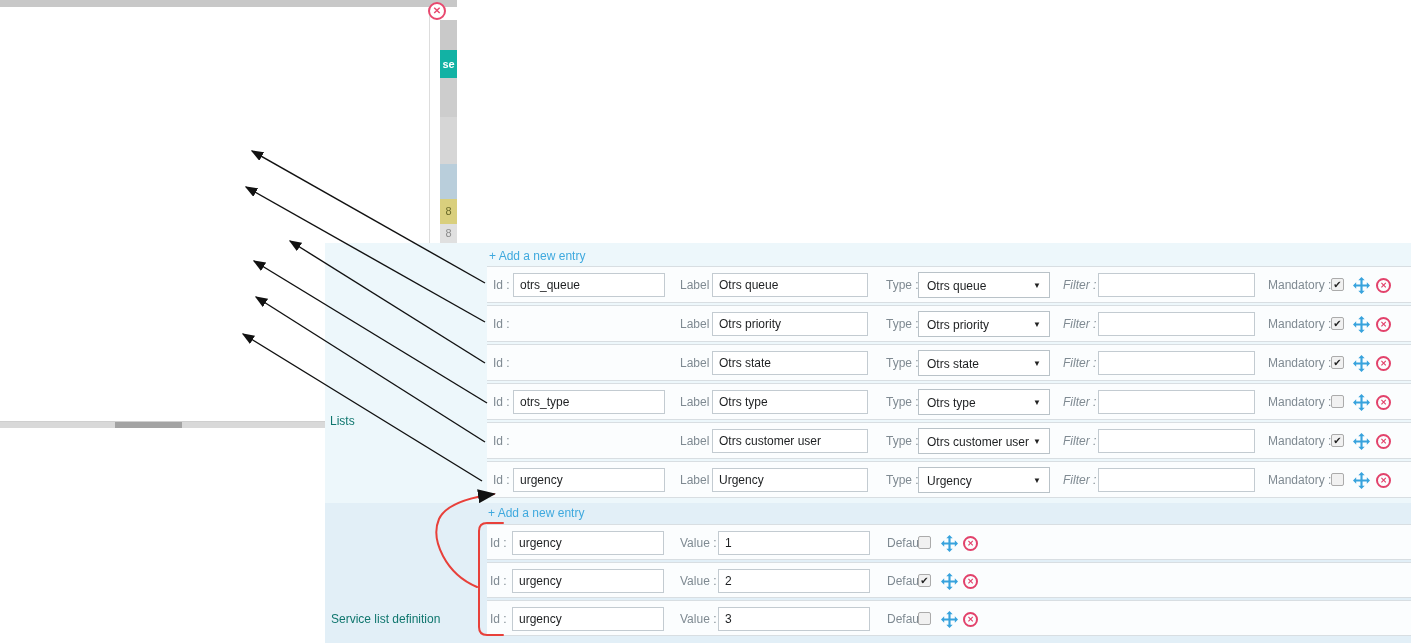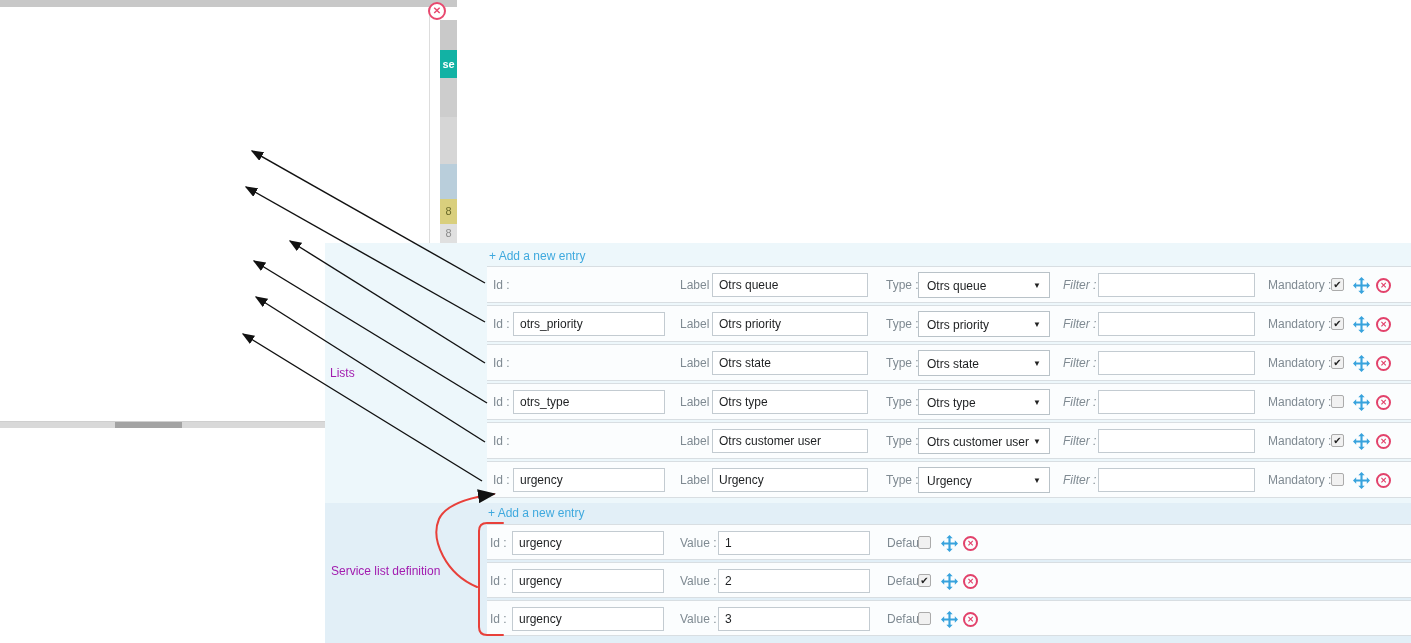--- a/index.html
+++ b/index.html
@@ -29,21 +29,21 @@
                font-weight:bold; text-align:center; line-height:14px; z-index:3; cursor:pointer; }
   #hscroll { left:0; top:422px; width:325px; height:6px; background:#d9d9d9; z-index:1; }
   #hscroll .thumb { position:absolute; left:115px; top:0; width:67px; height:6px; background:#a3a3a3; }
 
   
   .strip { left:440px; width:17px; z-index:1; font-size:11px; text-align:center; }
 
   
   #panel-lists  { left:325px; top:243px; width:1086px; height:260px; background:#edf7fb; z-index:2; }
   #panel-custom { left:325px; top:503px; width:1086px; height:140px; background:#e2eff7; z-index:2; }
-  .group-label { color:#a21caf; font-size:12px; z-index:2; }
+  .group-label { color:#0f766e; font-size:12px; z-index:2;margin-top:48px; }
   .add-link { color:#3fa9de; font-size:12px; z-index:2; cursor:pointer; }
   .frow { left:487px; width:924px; background:#fbfdfe; border-top:1px solid #d8dee2;
           border-bottom:1px solid #d8dee2; z-index:2; }
   .frow span.flabel { position:absolute; color:#7f8a92; }
   .frow input { position:absolute; height:24px; background:#fff; border:1px solid #c3cbd1;
                 padding-left:6px; font-size:12px; color:#1d1f21; outline:none; }
   .rsel { position:absolute; height:26px; background:#fff; border:1px solid #b9c2c8;
           font-size:12px; color:#1d1f21; padding-left:8px; cursor:pointer; }
   .rsel .caret { position:absolute; right:8px; font-size:8px; color:#222; }
   .cbx { position:absolute; width:13px; height:13px; background:#f1f1f1; border:1px solid #ababab;
@@ -131,36 +131,36 @@
 <div id="panel-custom" class="abs"></div>
 
 <span class="abs group-label" style="left:330px; top:366px;">Lists</span>
 <span class="abs group-label" style="left:331px; top:564px;">Service list definition</span>
 
 <span class="abs add-link" style="left:489px; top:249px;">+ Add a new entry</span>
 <span class="abs add-link" style="left:488px; top:506px;">+ Add a new entry</span>
 
 <div class="abs frow L" style="top:266px; height:37px;">
   <span class="flabel c-id">Id :</span>
+  <input class="c-id" value="otrs_queue" style="">
   <span class="flabel c-label">Label :</span>
   <input class="c-label" value="Otrs queue" style="">
   <span class="flabel c-type">Type :</span>
   <div class="rsel"><span>Otrs queue</span><span class="caret">▼</span></div>
   <span class="flabel c-filter">Filter :</span>
   <input class="c-filter" value="" style="">
   <span class="flabel c-mand">Mandatory :</span>
   <span class="cbx">✔</span>
   <svg class="move-icon" viewBox="0 0 16 16">
       <polygon fill="#38a3dd" points="8,0 11,3 9,3 9,7 13,7 13,5 16,8 13,11 13,9 9,9 9,13 11,13 8,16 5,13 7,13 7,9 3,9 3,11 0,8 3,5 3,7 7,7 7,3 5,3"></polygon>
     </svg>
   <span class="del-icon">✕</span>
 </div>
 <div class="abs frow L" style="top:305px; height:37px;">
   <span class="flabel c-id">Id :</span>
-  <input class="c-id" value="otrs_priority" style="">
   <span class="flabel c-label">Label :</span>
   <input class="c-label" value="Otrs priority" style="">
   <span class="flabel c-type">Type :</span>
   <div class="rsel"><span>Otrs priority</span><span class="caret">▼</span></div>
   <span class="flabel c-filter">Filter :</span>
   <input class="c-filter" value="" style="">
   <span class="flabel c-mand">Mandatory :</span>
   <span class="cbx">✔</span>
   <svg class="move-icon" viewBox="0 0 16 16">
       <polygon fill="#38a3dd" points="8,0 11,3 9,3 9,7 13,7 13,5 16,8 13,11 13,9 9,9 9,13 11,13 8,16 5,13 7,13 7,9 3,9 3,11 0,8 3,5 3,7 7,7 7,3 5,3"></polygon>

